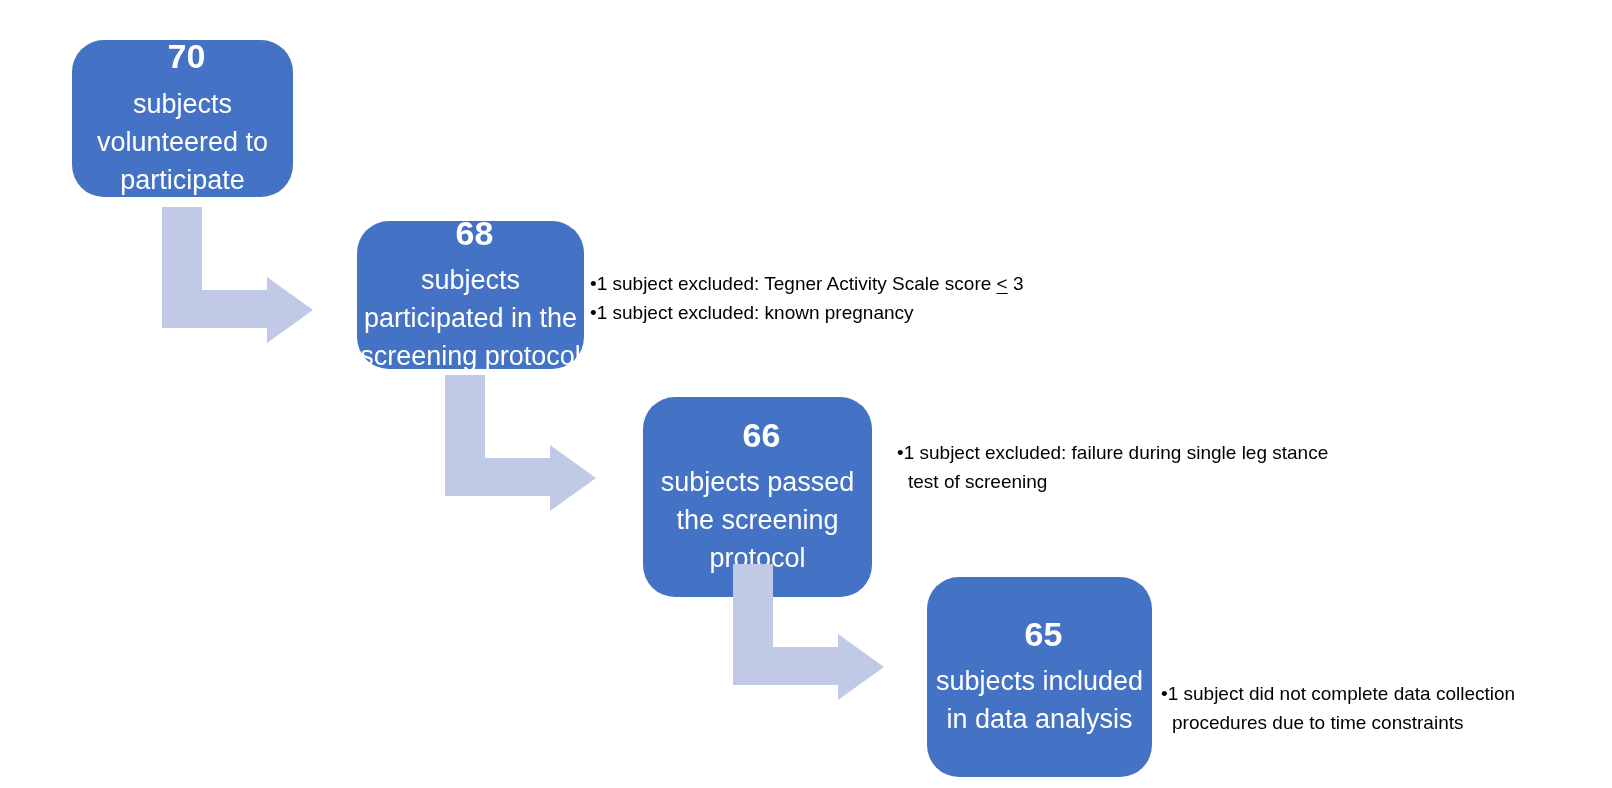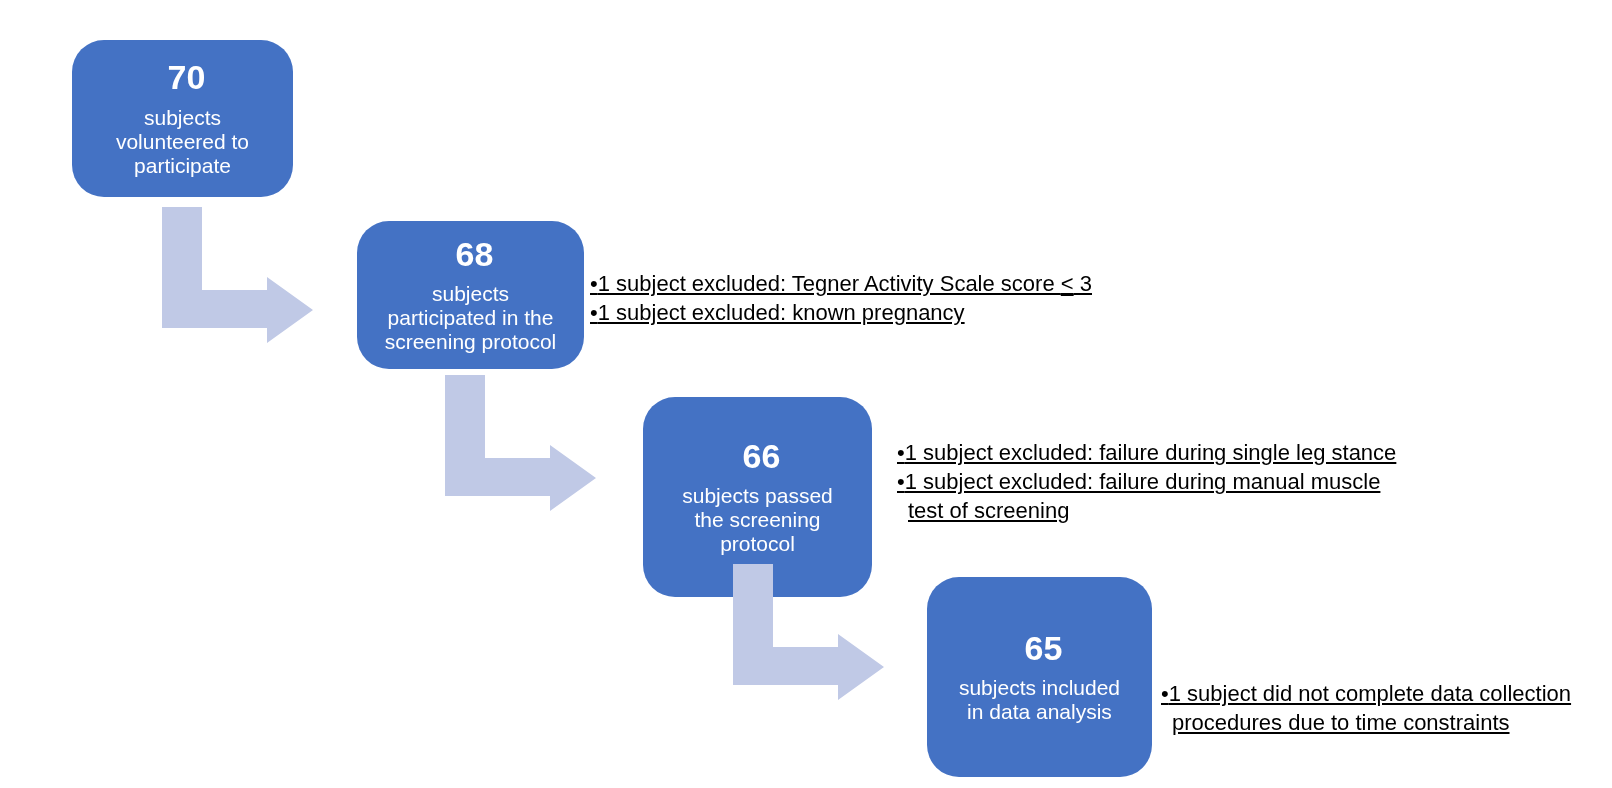--- a/index.html
+++ b/index.html
@@ -19,41 +19,40 @@
     color: var(--box-text, #ffffff);
     border-radius: 32px;
     display: flex;
     flex-direction: column;
     align-items: center;
     justify-content: center;
     gap: 9px;
     text-align: center;
   }
   .fbox .num  { font-size: 34px; font-weight: bold; line-height: 1.1; margin-left: 8px; }
-  .fbox .lbl  { font-size: 21px; line-height: 24px; white-space: pre-line; text-align: center; }
+  .fbox .lbl  { font-size: 27px; line-height: 38px; white-space: pre-line; text-align: center; }
 
   .fbox1 { left: 72px;  top: 40px;  width: 221px; height: 157px; }
   .fbox2 { left: 357px; top: 221px; width: 227px; height: 148px; }
   .fbox3 { left: 643px; top: 397px; width: 229px; height: 200px; }
   .fbox4 { left: 927px; top: 577px; width: 225px; height: 200px; }
 
   
   .arrow { position: absolute; color: var(--arrow-fill, #c0c9e6); }
   .arrow1 { left: 162px; top: 207px; }
   .arrow2 { left: 445px; top: 375px; }
   .arrow3 { left: 733px; top: 564px; }
 
   
   .note {
     position: absolute;
     color: var(--note-text, #000000);
-    font-size: 22px;
+    font-size: 19px;
     line-height: 29px;
     white-space: nowrap;
-    text-decoration: underline;
   }
   .note1 { left: 590px;  top: 269px; }
   .note2 { left: 897px;  top: 438px; }
   .note3 { left: 1161px; top: 679px; }
   .note .cont { padding-left: 11px; }
   .u { text-decoration: underline; text-underline-offset: 3px; }
 </style>
 </head>
 <body>
 
@@ -102,23 +101,20 @@
     </div>
     <div>
       <span>•</span><span>1 subject excluded: known pregnancy</span>
     </div>
   </div>
 
   <div class="note note2">
     <div>
       <span>•</span><span>1 subject excluded: failure during single leg stance</span>
     </div>
-    <div>
-      <span>•</span><span>1 subject excluded: failure during manual muscle</span>
-    </div>
     <div class="cont">
       <span>test of screening</span>
     </div>
   </div>
 
   <div class="note note3">
     <div>
       <span>•</span><span>1 subject did not complete data collection</span>
     </div>
     <div class="cont">

